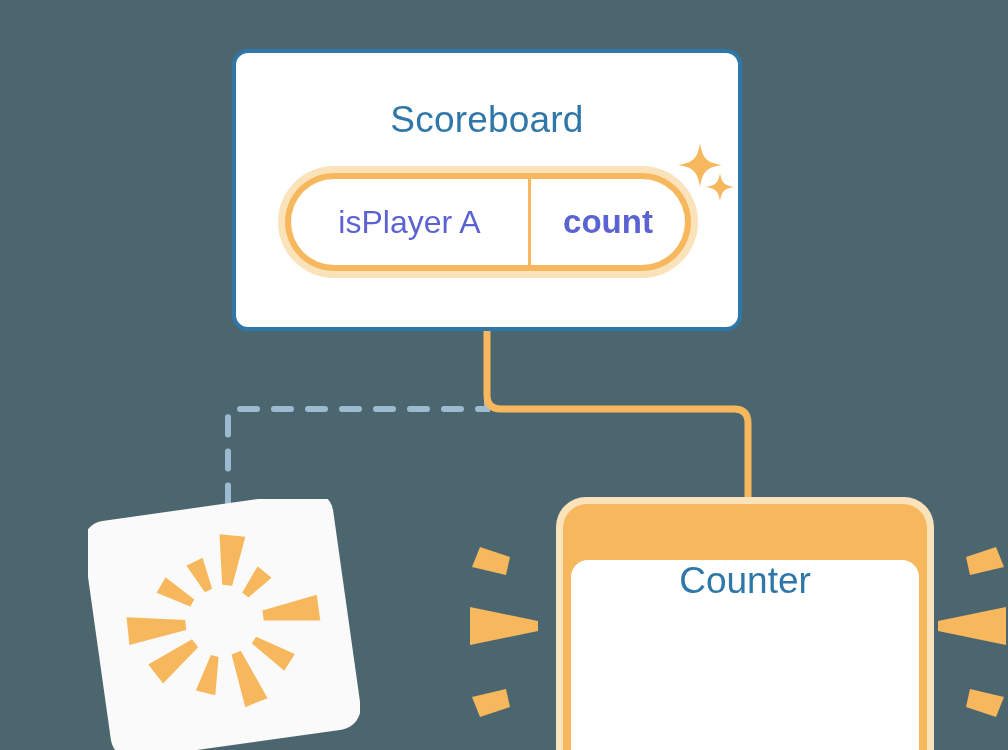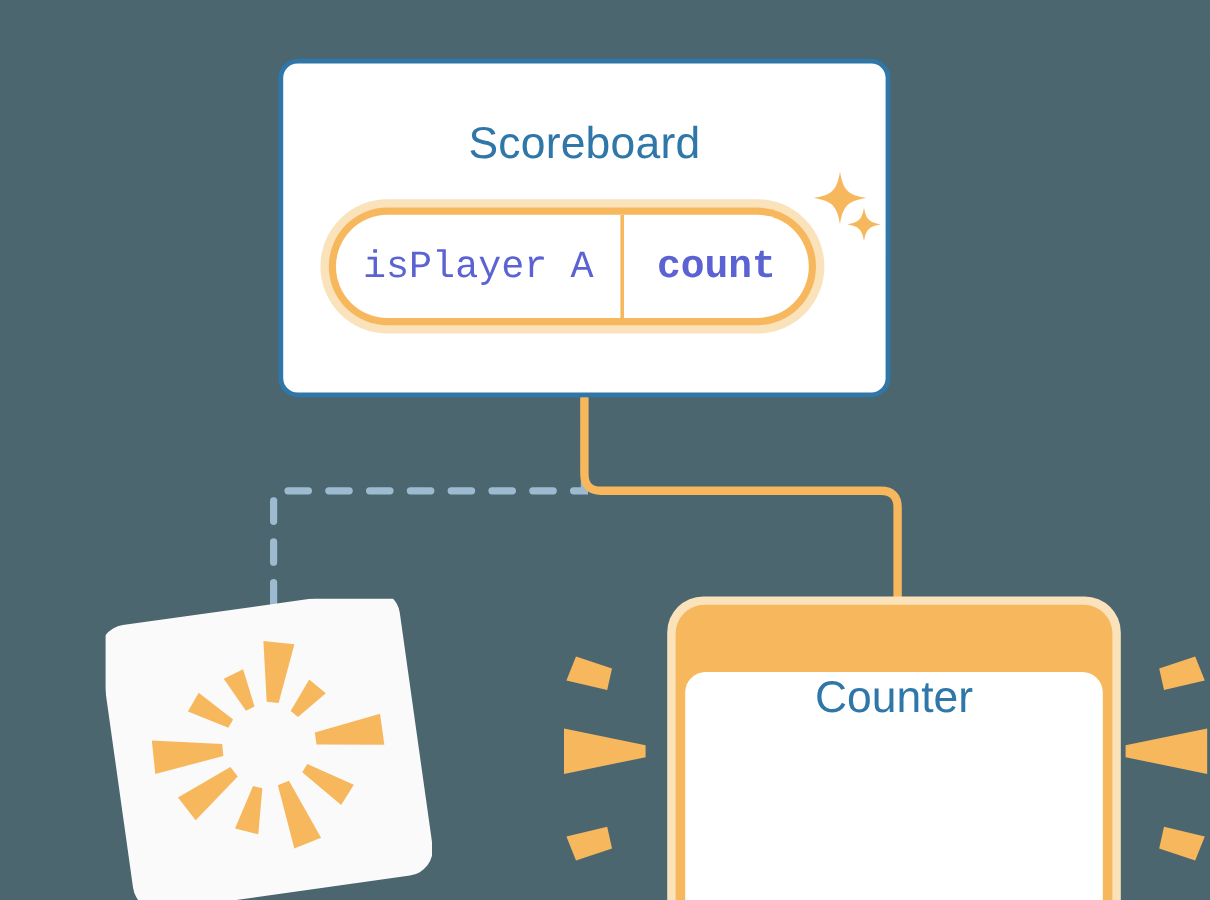--- a/index.html
+++ b/index.html
@@ -57,29 +57,28 @@
     text-align: center;
     color: #2e77a8;
     font-size: 37px;
     letter-spacing: 0.2px;
     margin-top: 46px;
   }
 
   
   .pill-hl-wrap {
     position: absolute;
-    left: 31px;
+    left: 42px;
     top: 113px;
     width: 420px;
     height: 112px;
     background: #fae2bb;
     border-radius: 56px;
     box-sizing: border-box;
     padding: 7px;
-    font-family: Liberation Mono, monospace;
   }
   .pill-hl-inner {
     width: 100%;
     height: 100%;
     background: #f7b85d;
     border-radius: 49px;
     box-sizing: border-box;
     padding: 6px;
   }
   .pill-hl-face {

